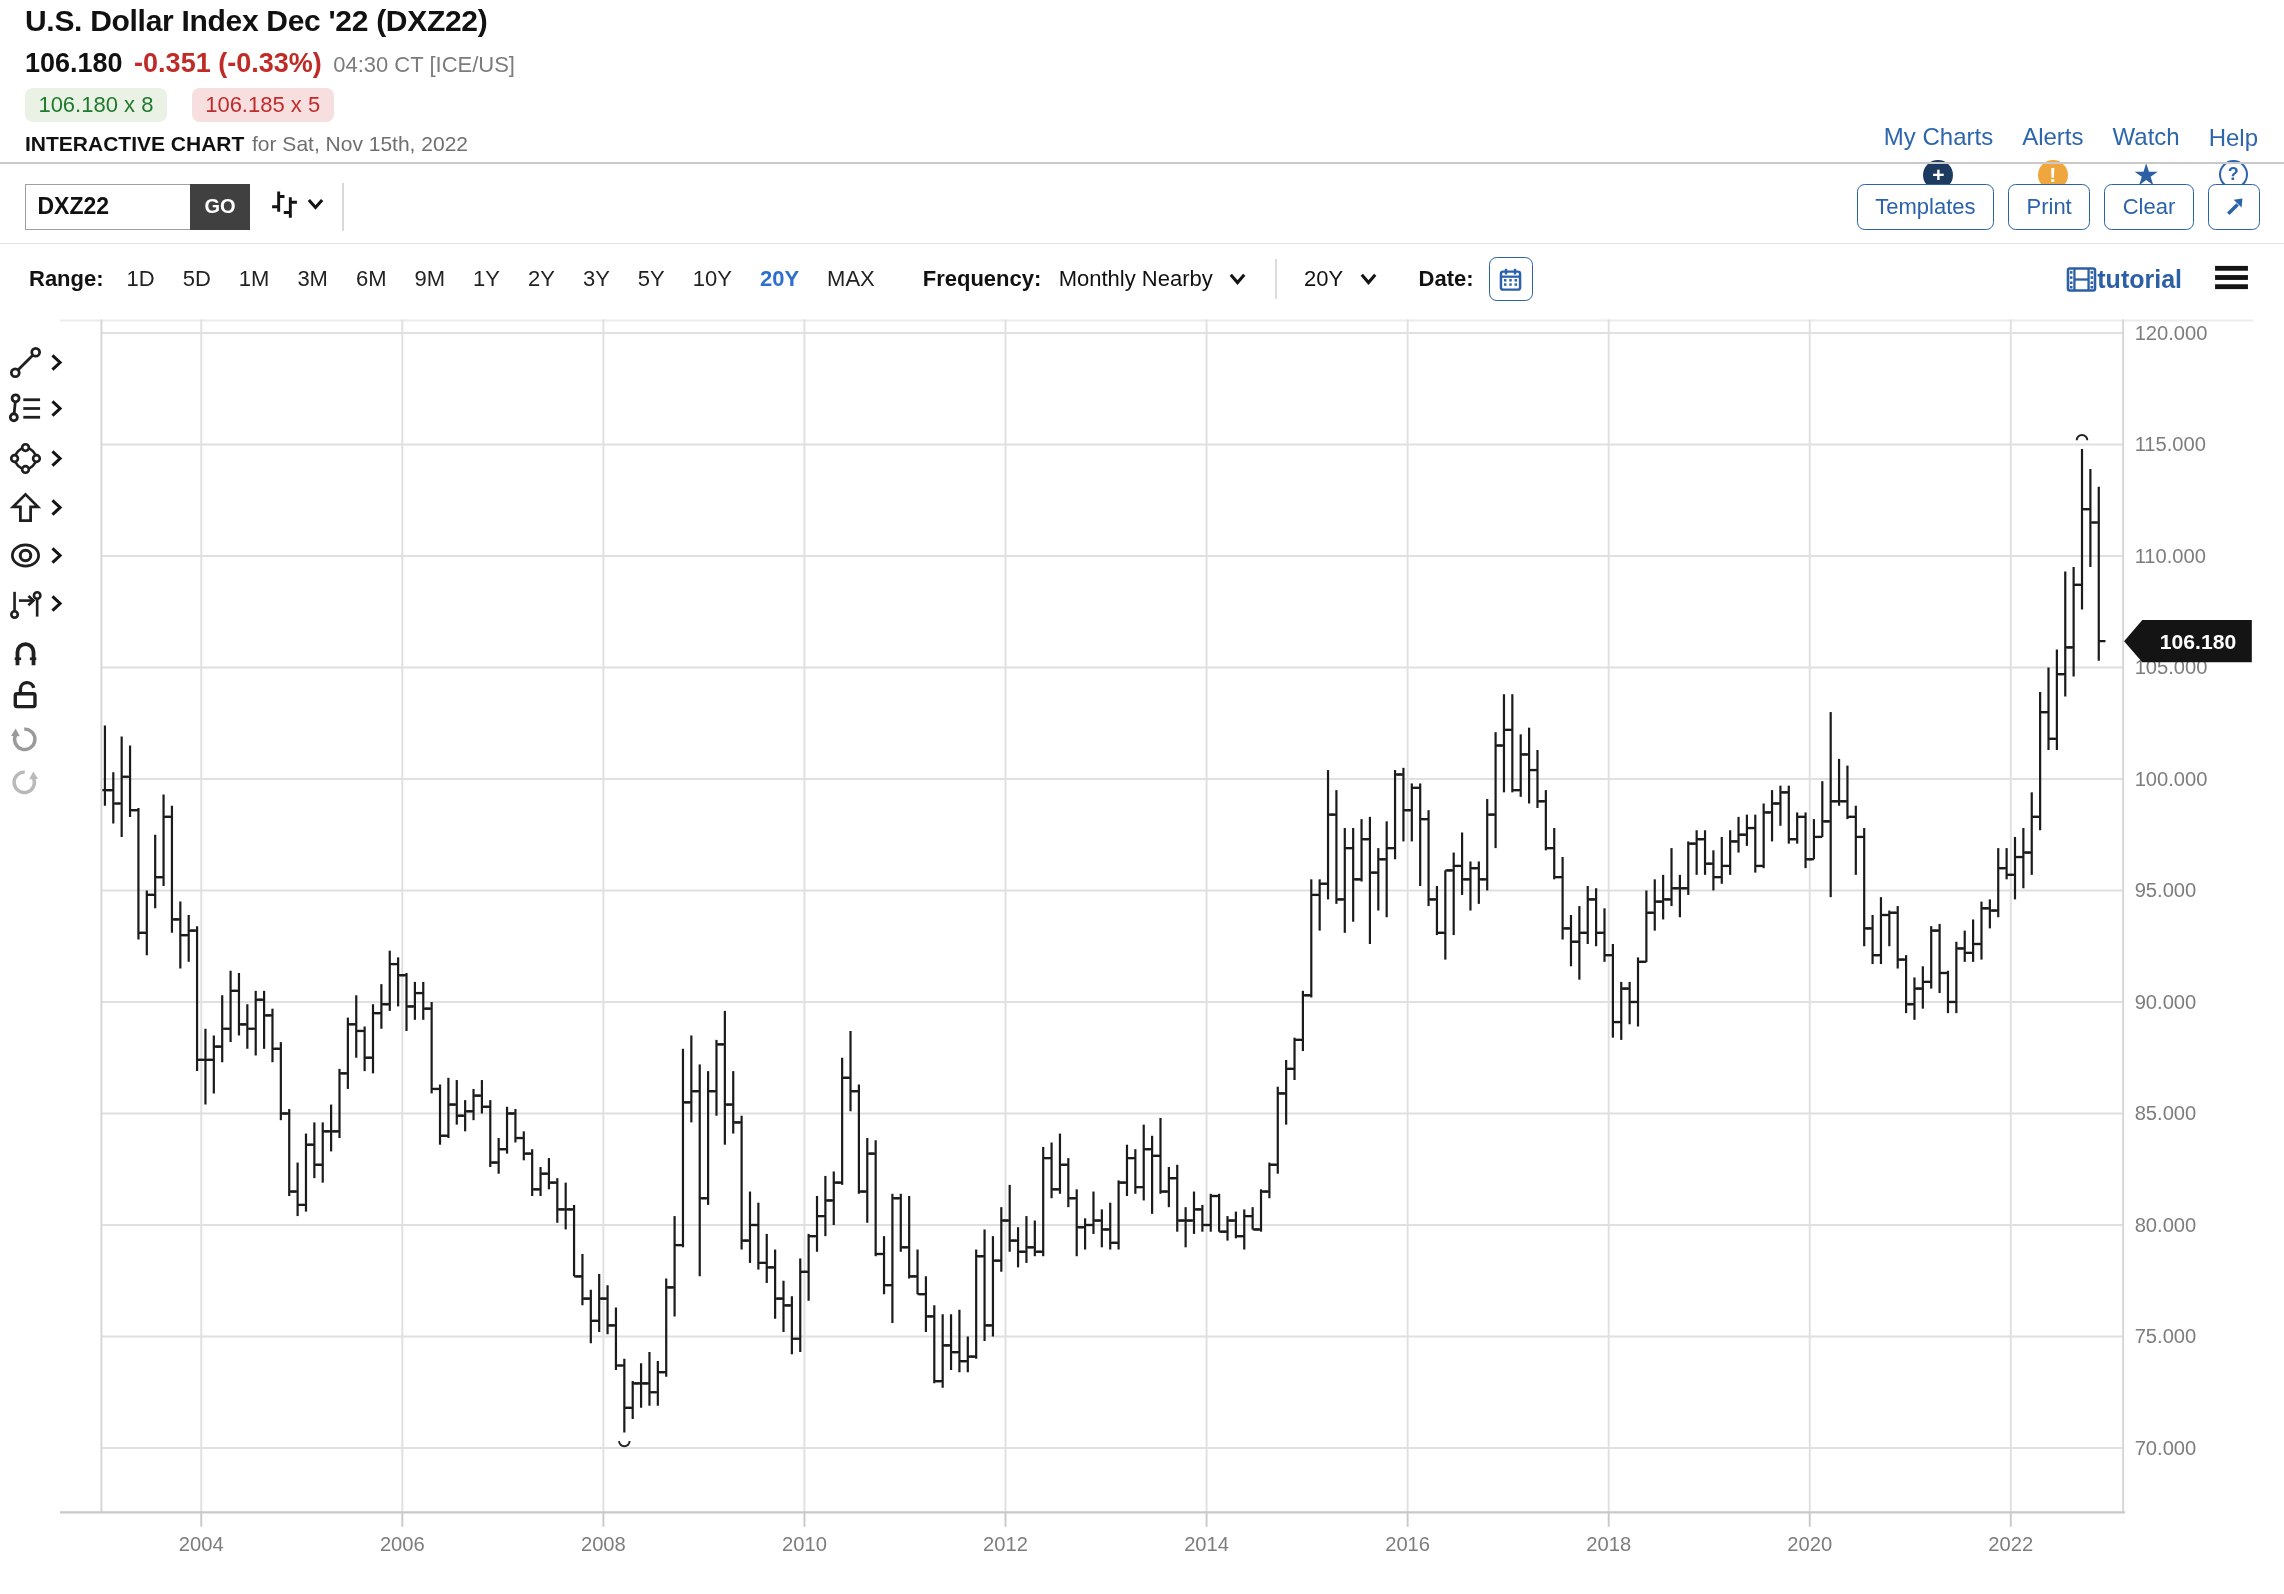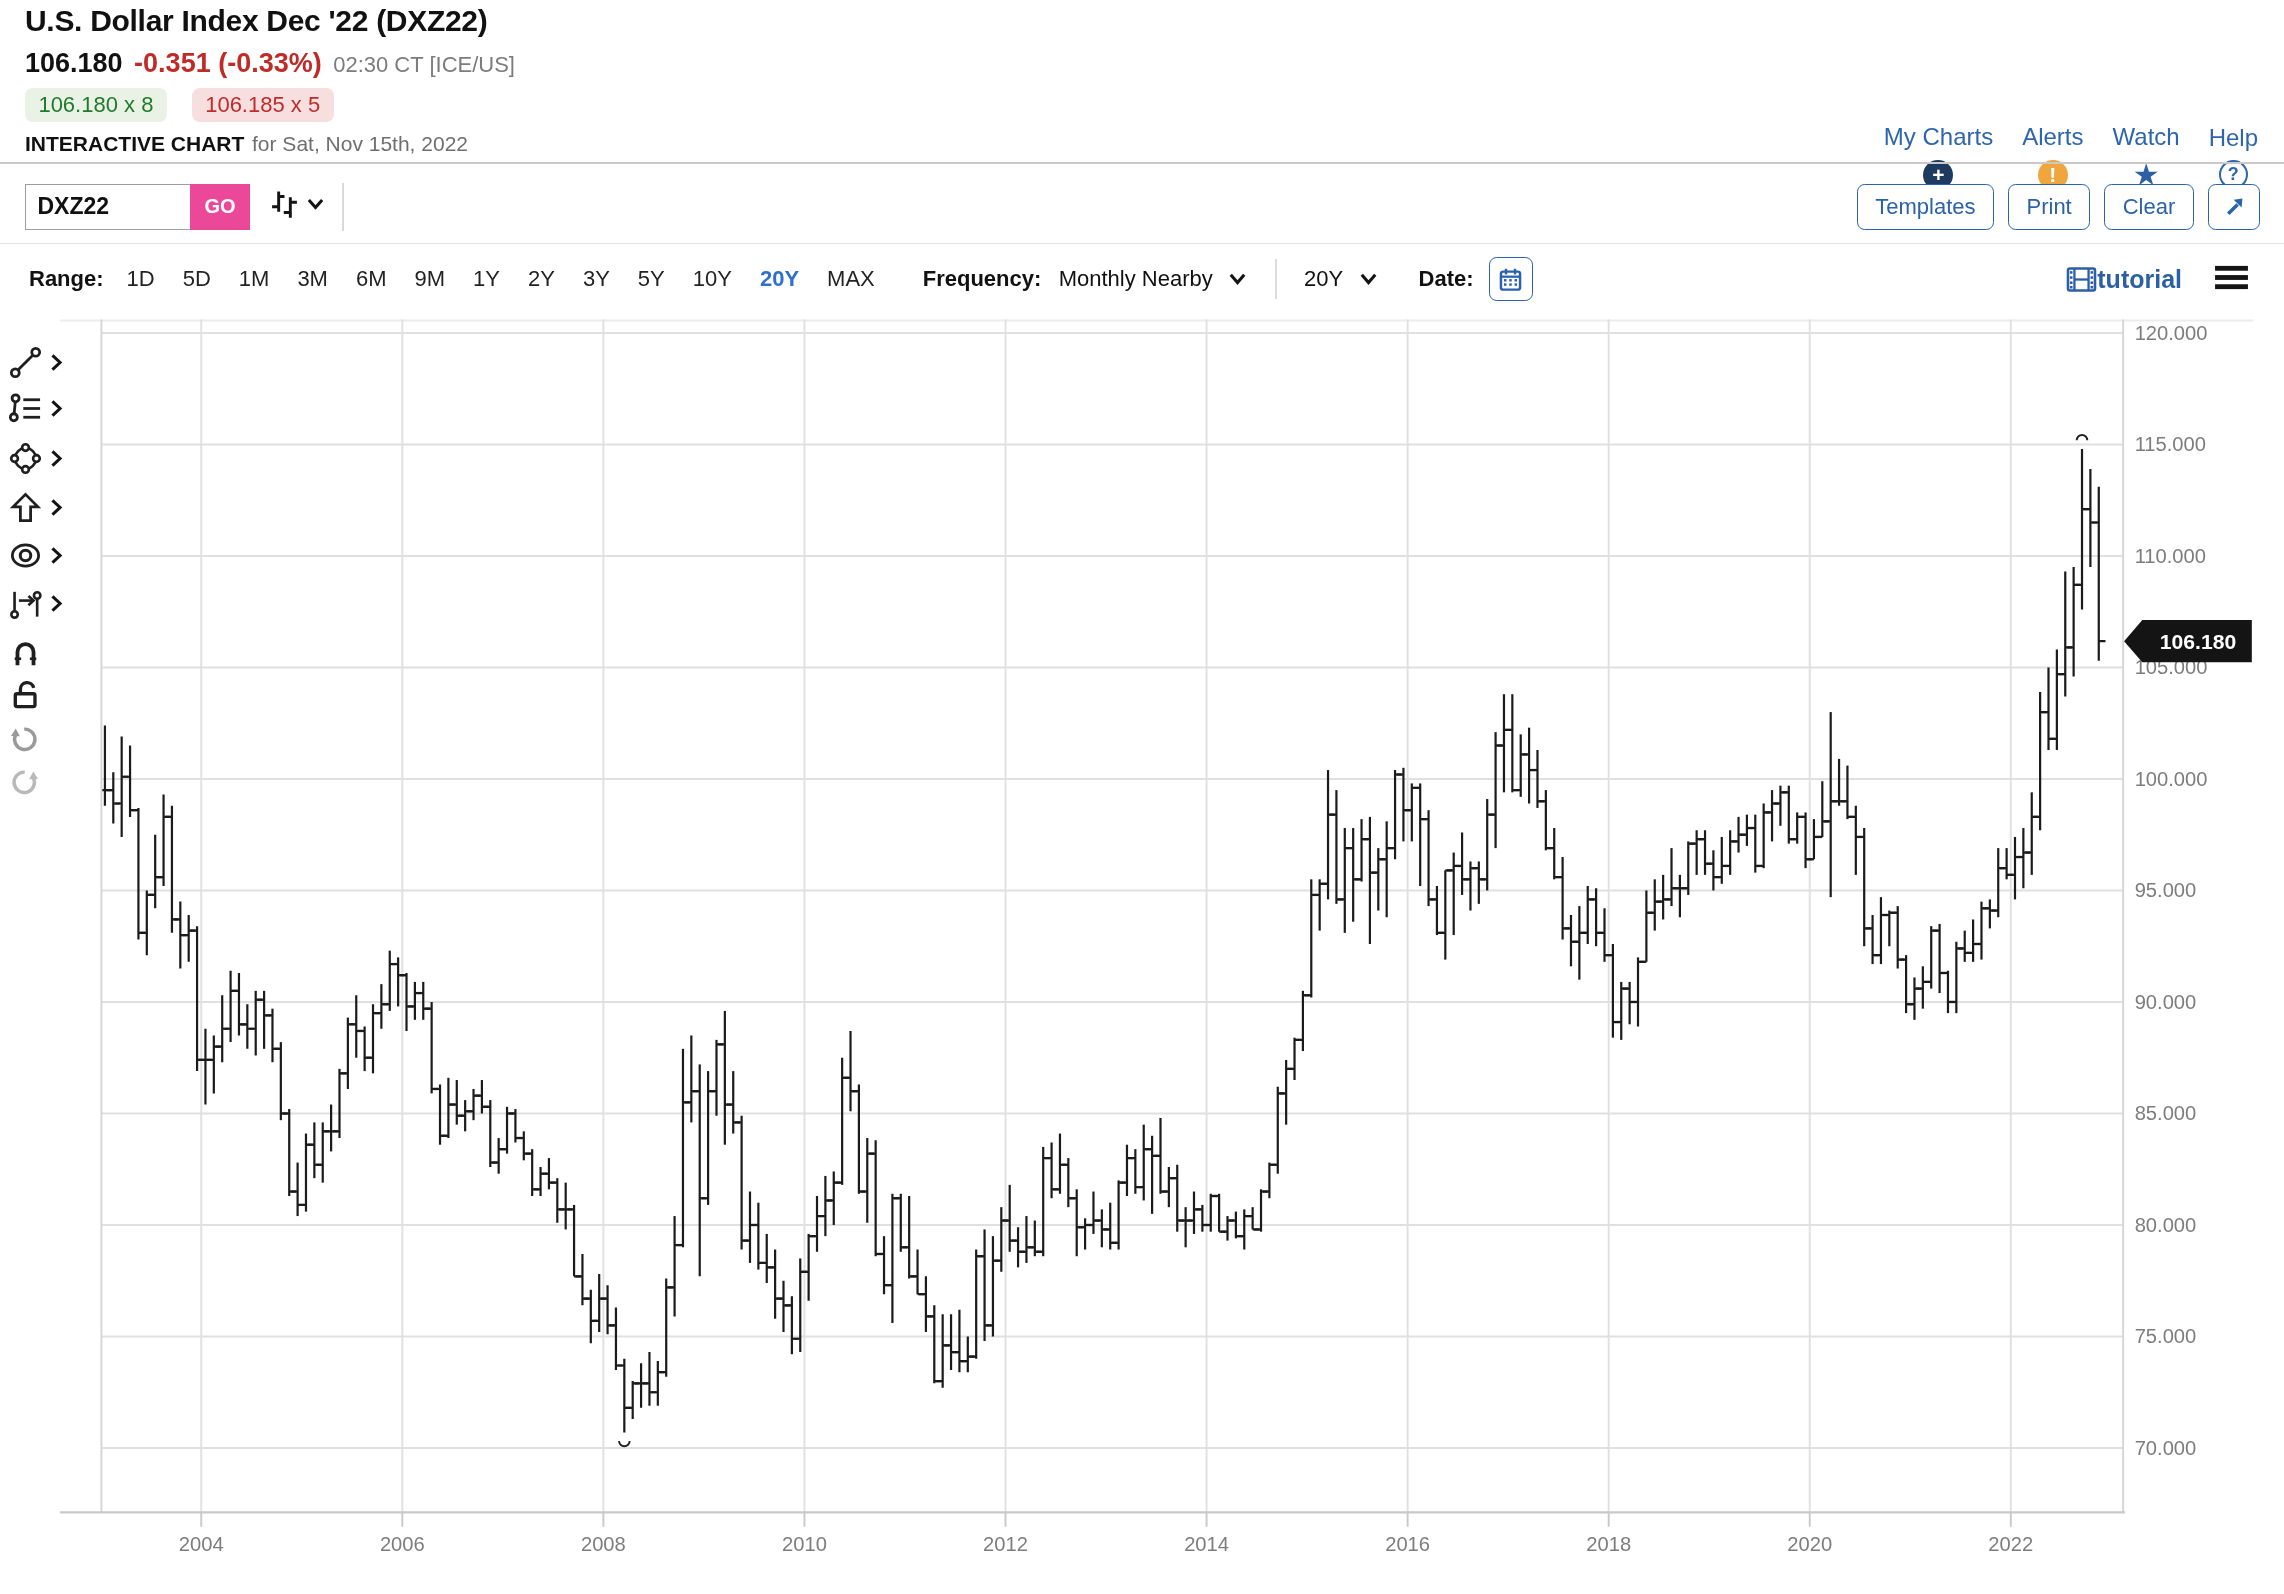--- a/index.html
+++ b/index.html
@@ -27,21 +27,21 @@
   .star-icon{color:#2d5fa5;font-size:30px;line-height:1;}
   .help-circle{width:25px;height:25px;border:2.9px solid #2d66ad;border-radius:50%;display:flex;align-items:center;justify-content:center;color:#2d66ad;font-weight:800;font-size:18px;background:#fff;}
   .divider{position:absolute;left:0;right:0;}
   .d1{top:162px;height:1.9px;background:#c9c9c9;}
   .d2{top:243px;height:1px;background:#e3e3e3;}
 
   
   .toolbar{position:absolute;left:0;right:0;top:175px;height:63px;}
   .symbol-group{position:absolute;left:25px;top:8.6px;display:flex;}
   .symbol-input{box-sizing:border-box;width:165px;height:46px;border:1.9px solid #9f9f9f;border-right:none;font-family:inherit;font-size:23px;font-weight:600;color:#111;padding:0 0 0 11.5px;outline:none;}
-  .go-btn{width:60px;height:46px;background:#ec4899;color:#fff;border:none;font-family:inherit;font-size:20px;font-weight:800;cursor:pointer;}
+  .go-btn{width:60px;height:46px;background:#404040;color:#fff;border:none;font-family:inherit;font-size:20px;font-weight:800;cursor:pointer;}
   .type-btn{position:absolute;left:267px;top:11.5px;display:flex;align-items:center;gap:3.8px;background:none;border:none;cursor:pointer;padding:0;}
   .toolbar .vsep{position:absolute;left:342px;top:7.7px;width:1.9px;height:48px;background:#d9d9d9;}
   .tb-group{position:absolute;left:361px;top:8.6px;display:flex;gap:14.4px;}
   .tb-group-right{position:absolute;right:25px;top:8.6px;display:flex;gap:14.4px;}
   .tb-btn{box-sizing:border-box;height:46px;padding:0 17.3px;background:#fff;border:1.9px solid #2b62ab;border-radius:7.7px;color:#2b62ab;font-family:inherit;font-size:22px;cursor:pointer;white-space:nowrap;}
   .expand-btn{box-sizing:border-box;width:52px;height:46px;padding:0;display:flex;align-items:center;justify-content:center;background:#fff;border:1.9px solid #2b62ab;border-radius:7.7px;cursor:pointer;}
 
   
   .range-row{position:absolute;left:0;right:0;top:250px;height:58px;display:flex;align-items:center;padding-left:29px;box-sizing:border-box;font-size:22px;}
   .range-label{font-weight:800;margin-right:23px;}
@@ -66,21 +66,21 @@
 </style>
 </head>
 <body>
 
 <div class="page">
 
   <h1 class="title">U.S. Dollar Index Dec '22 (DXZ22)</h1>
   <div class="price-row">
     <span class="last-price">106.180</span>
     <span class="price-change">-0.351 (-0.33%)</span>
-    <span class="quote-time">02:30 CT [ICE/US]</span>
+    <span class="quote-time">04:30 CT [ICE/US]</span>
   </div>
   <div class="badge-row">
     <span class="quote-badge bid-badge">106.180 x 8</span>
     <span class="quote-badge ask-badge">106.185 x 5</span>
   </div>
   <div class="label-row">
     <span class="section-label">INTERACTIVE CHART</span><span class="section-suffix">for Sat, Nov 15th, 2022</span>
   </div>
 
   <nav class="top-links">

